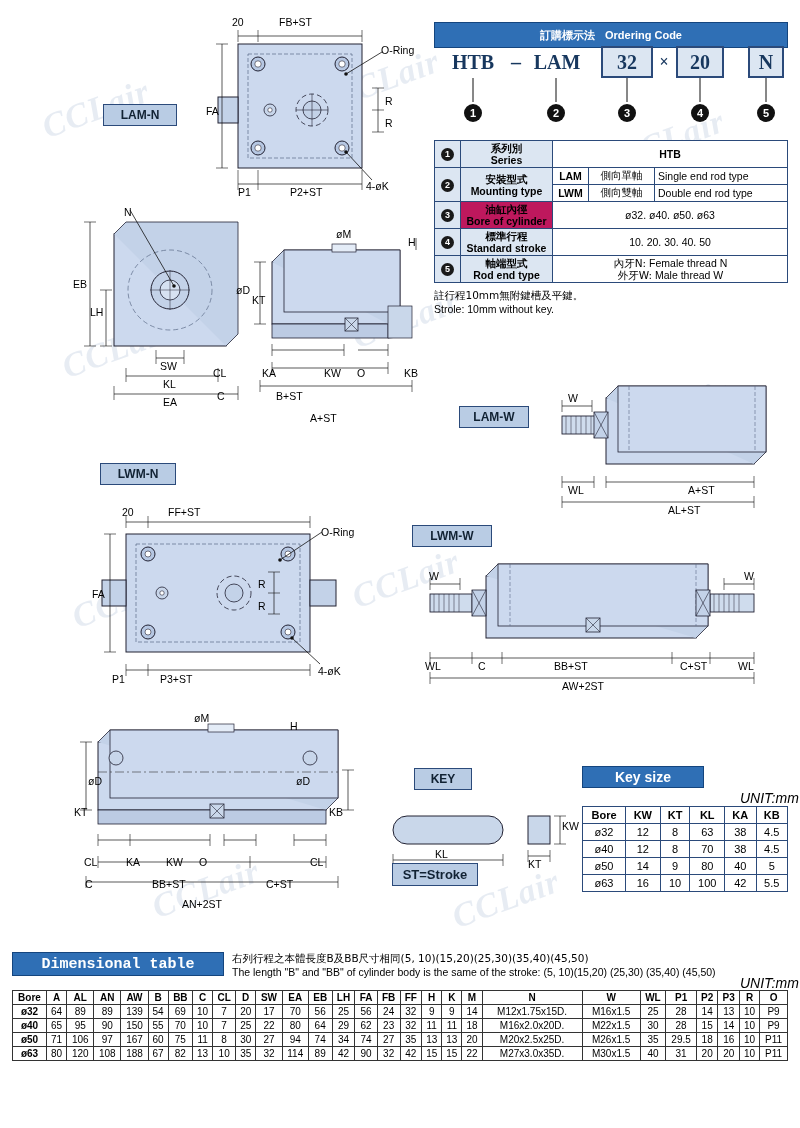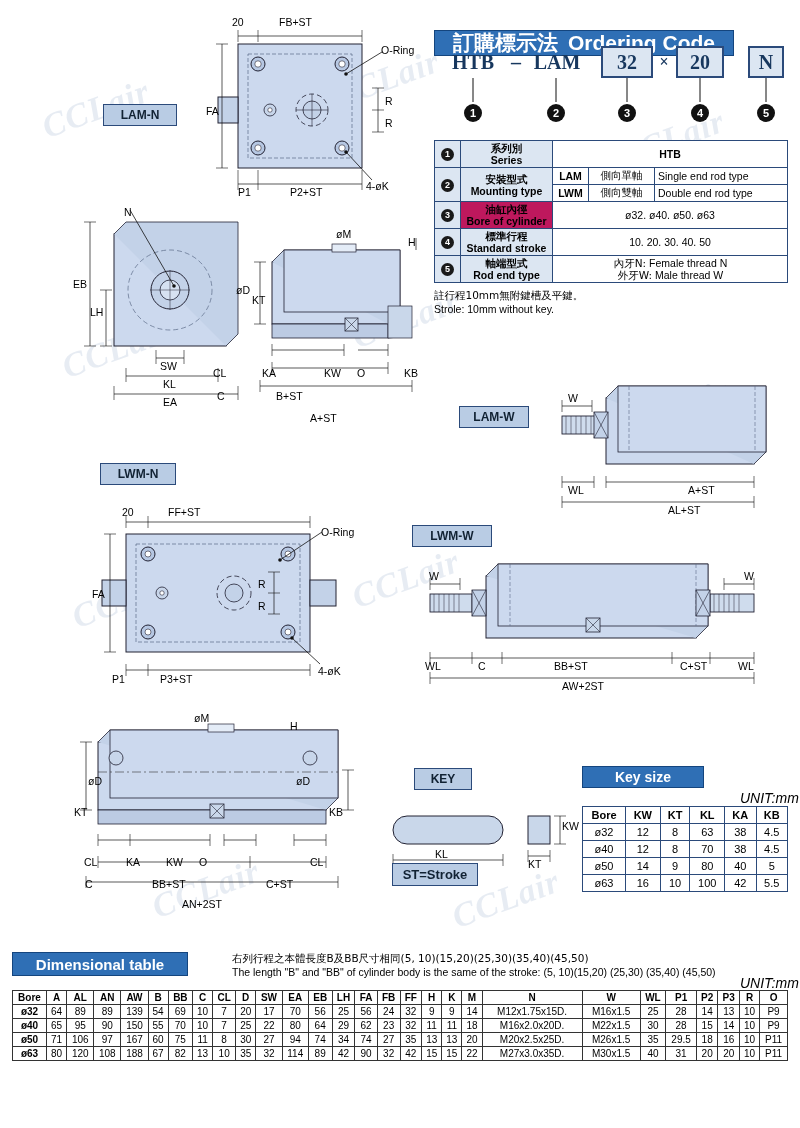--- a/index.html
+++ b/index.html
@@ -79,21 +79,21 @@
 <div class="wm" style="left:330px; top:60px;">CCLair</div>
 <div class="wm" style="left:615px; top:120px;">CCLair</div>
 <div class="wm" style="left:60px;  top:330px;">CCLair</div>
 <div class="wm" style="left:350px; top:300px;">CCLair</div>
 <div class="wm" style="left:620px; top:390px;">CCLair</div>
 <div class="wm" style="left:70px;  top:580px;">CCLair</div>
 <div class="wm" style="left:350px; top:560px;">CCLair</div>
 <div class="wm" style="left:150px; top:870px;">CCLair</div>
 <div class="wm" style="left:450px; top:880px;">CCLair</div>
 
-<div class="hdr-bar" style="left:434px; top:30px; width:300px; height:26px; font-size:21px;">
+<div class="hdr-bar" style="left:434px; top:22px; width:354px; height:26px; font-size:11px;">
   <span class="cn">訂購標示法</span>
   <span style="width:10px"></span>
   <span>Ordering Code</span>
 </div>
 
 <div class="ocbox" style="left:437px; top:48px; width:72px; height:28px; border:none; background:transparent; font-size:20px;">HTB</div>
 <div class="ocbox" style="left:508px; top:48px; width:16px; height:28px; border:none; background:transparent; font-size:20px;">–</div>
 <div class="ocbox" style="left:522px; top:48px; width:70px; height:28px; border:none; background:transparent; font-size:20px;">LAM</div>
 <div class="ocbox" style="left:601px; top:46px; width:52px; height:32px; font-size:20px;">32</div>
 <div class="ocbox" style="left:653px; top:48px; width:22px; height:28px; border:none; background:transparent; font-size:16px;">×</div>
@@ -621,21 +621,21 @@
     <td>ø63</td>
     <td>16</td>
     <td>10</td>
     <td>100</td>
     <td>42</td>
     <td>5.5</td>
   </tr>
 </tbody>
   </table>
 
-<div class="hdr-bar" style="left:12px; top:952px; width:176px; height:24px; font-size:15px;">Dimensional table</div>
+<div class="hdr-bar" style="left:12px; top:952px; width:212px; height:24px; font-size:15px;font-family:Liberation Mono, monospace;">Dimensional table</div>
 <div class="note cn" style="left:232px; top:952px;">右列行程之本體長度B及BB尺寸相同(5, 10)(15,20)(25,30)(35,40)(45,50)</div>
 <div class="note" style="left:232px; top:966px;">The length "B" and "BB" of cylinder body is the same of the stroke: (5, 10)(15,20) (25,30) (35,40) (45,50)</div>
 <div class="unit" style="left:740px; top:975px;">UNIT:mm</div>
 
 <table class="dt-table" style="position:absolute; left:12px; top:990px; width:776px;">
   <tbody>
       <tr>
     <th style="width:34px;">Bore</th>
     <th>A</th>
     <th>AL</th>

